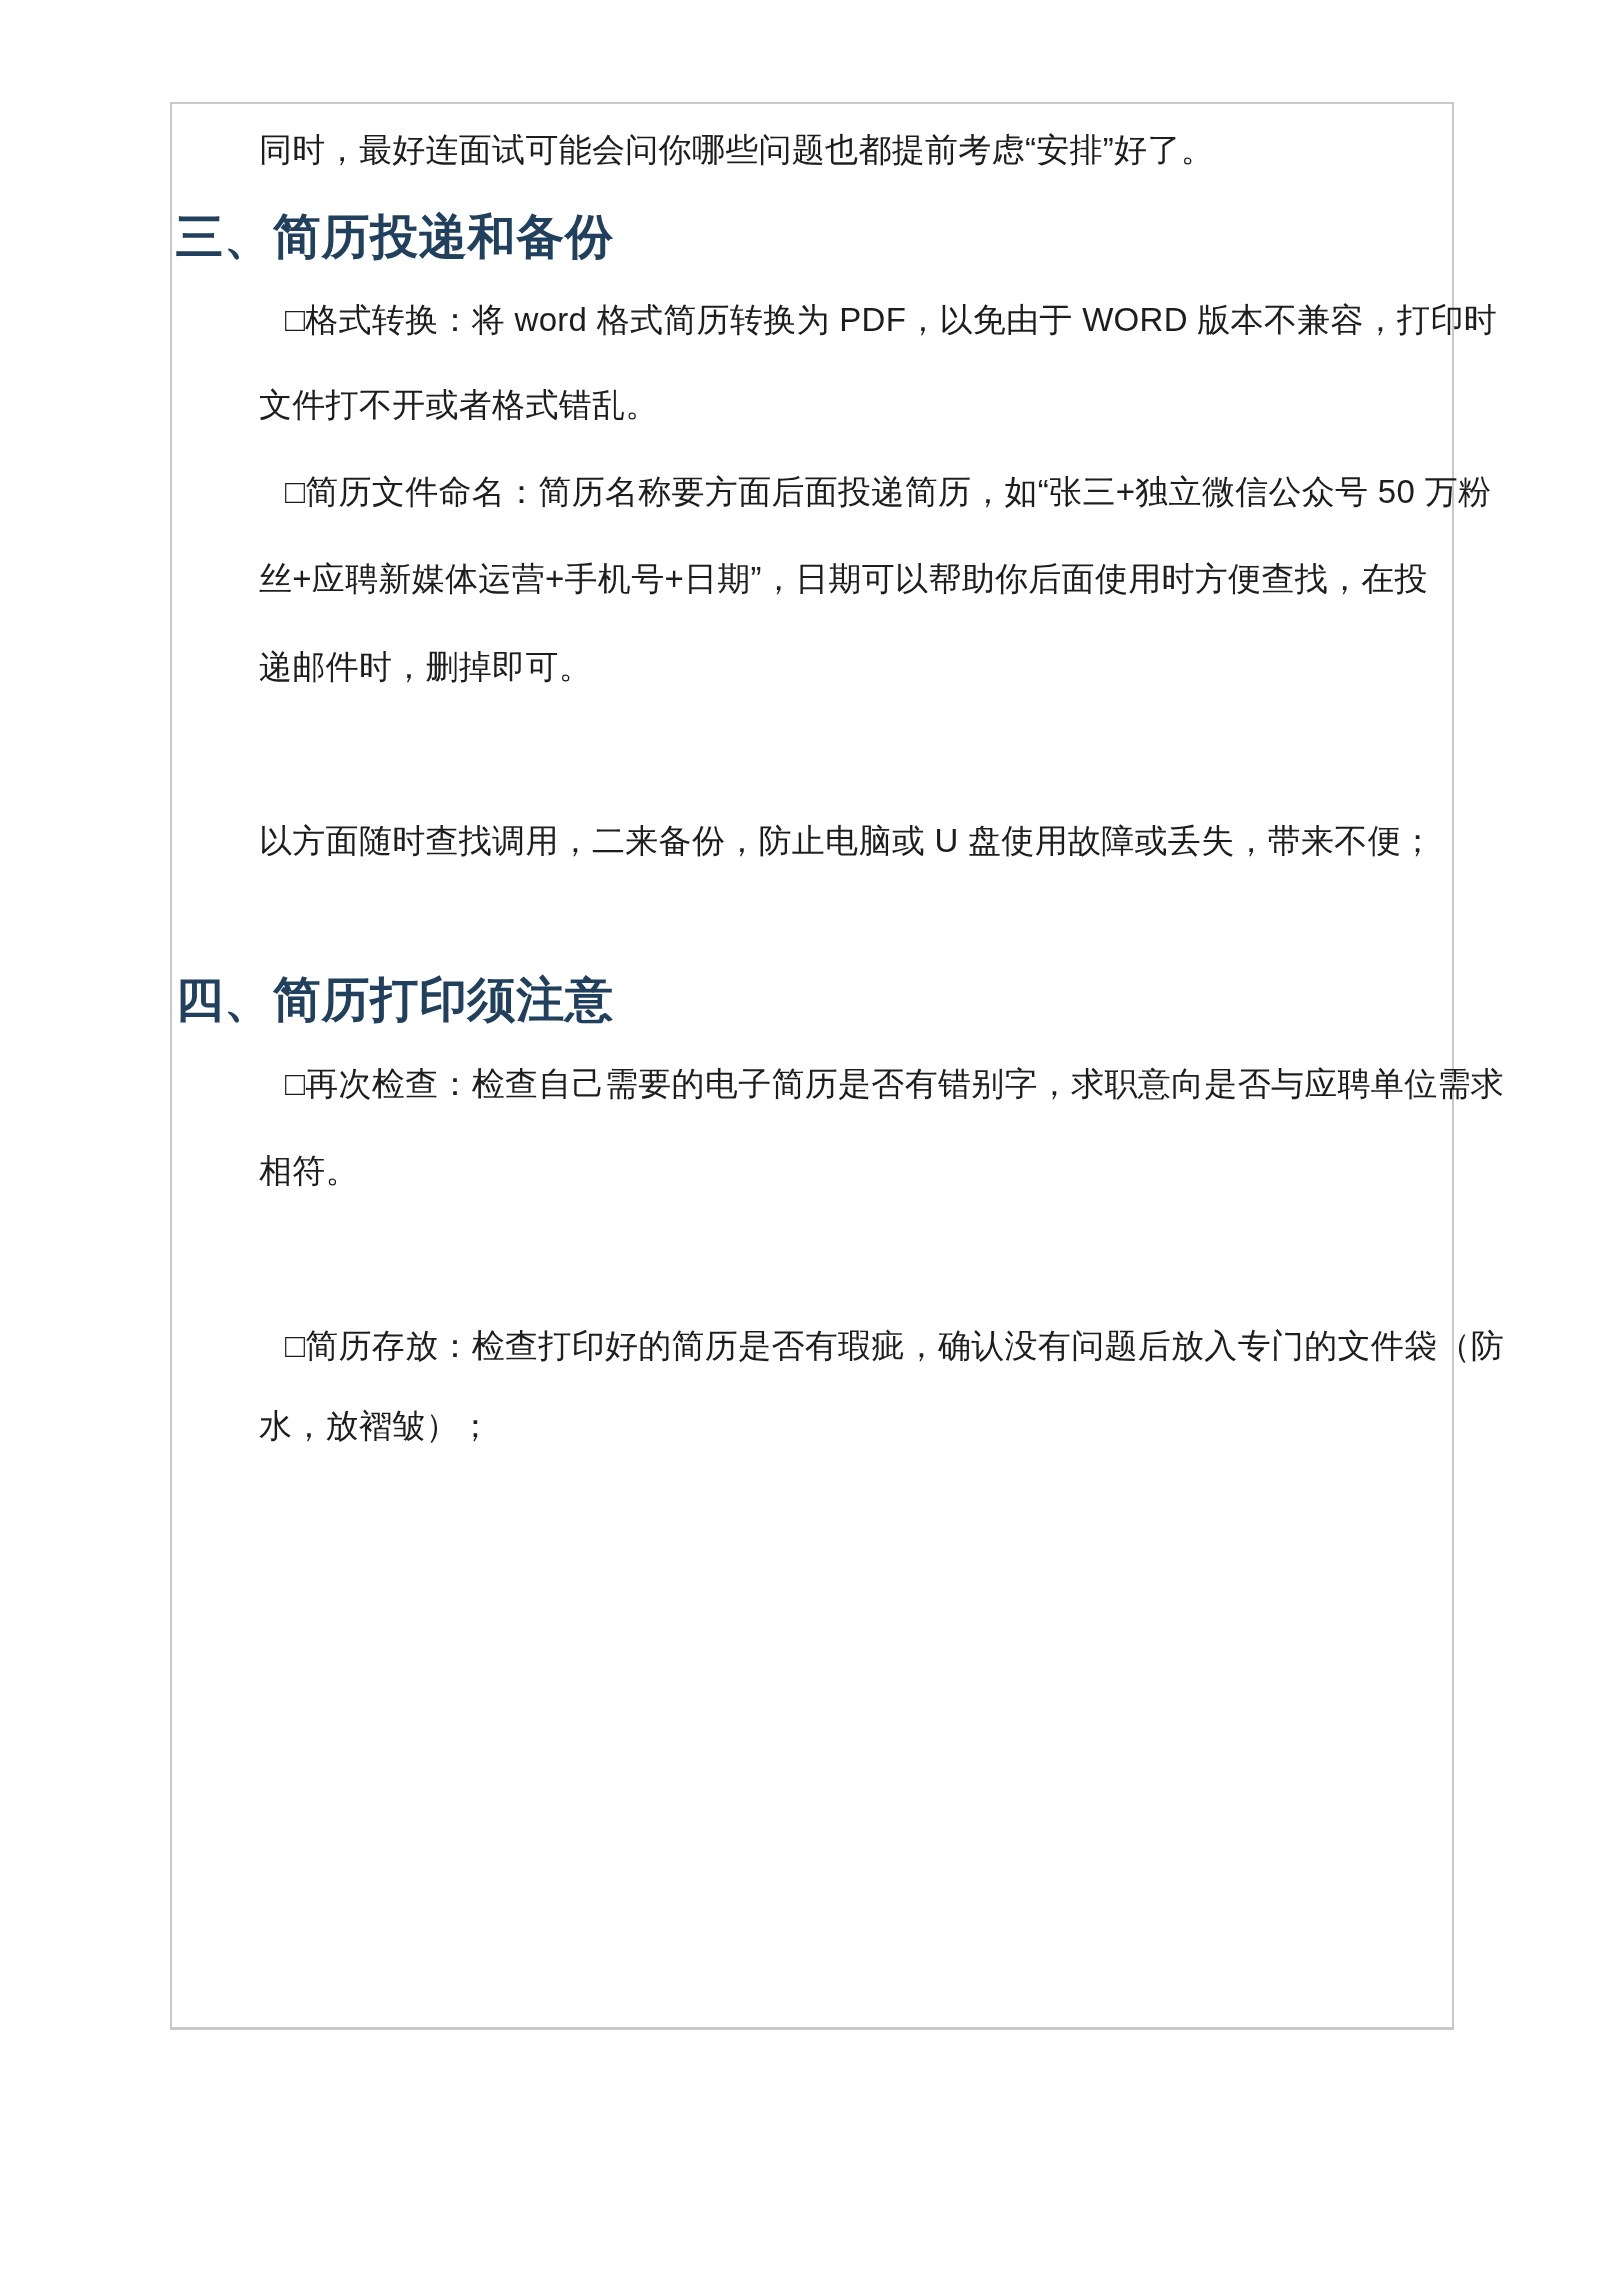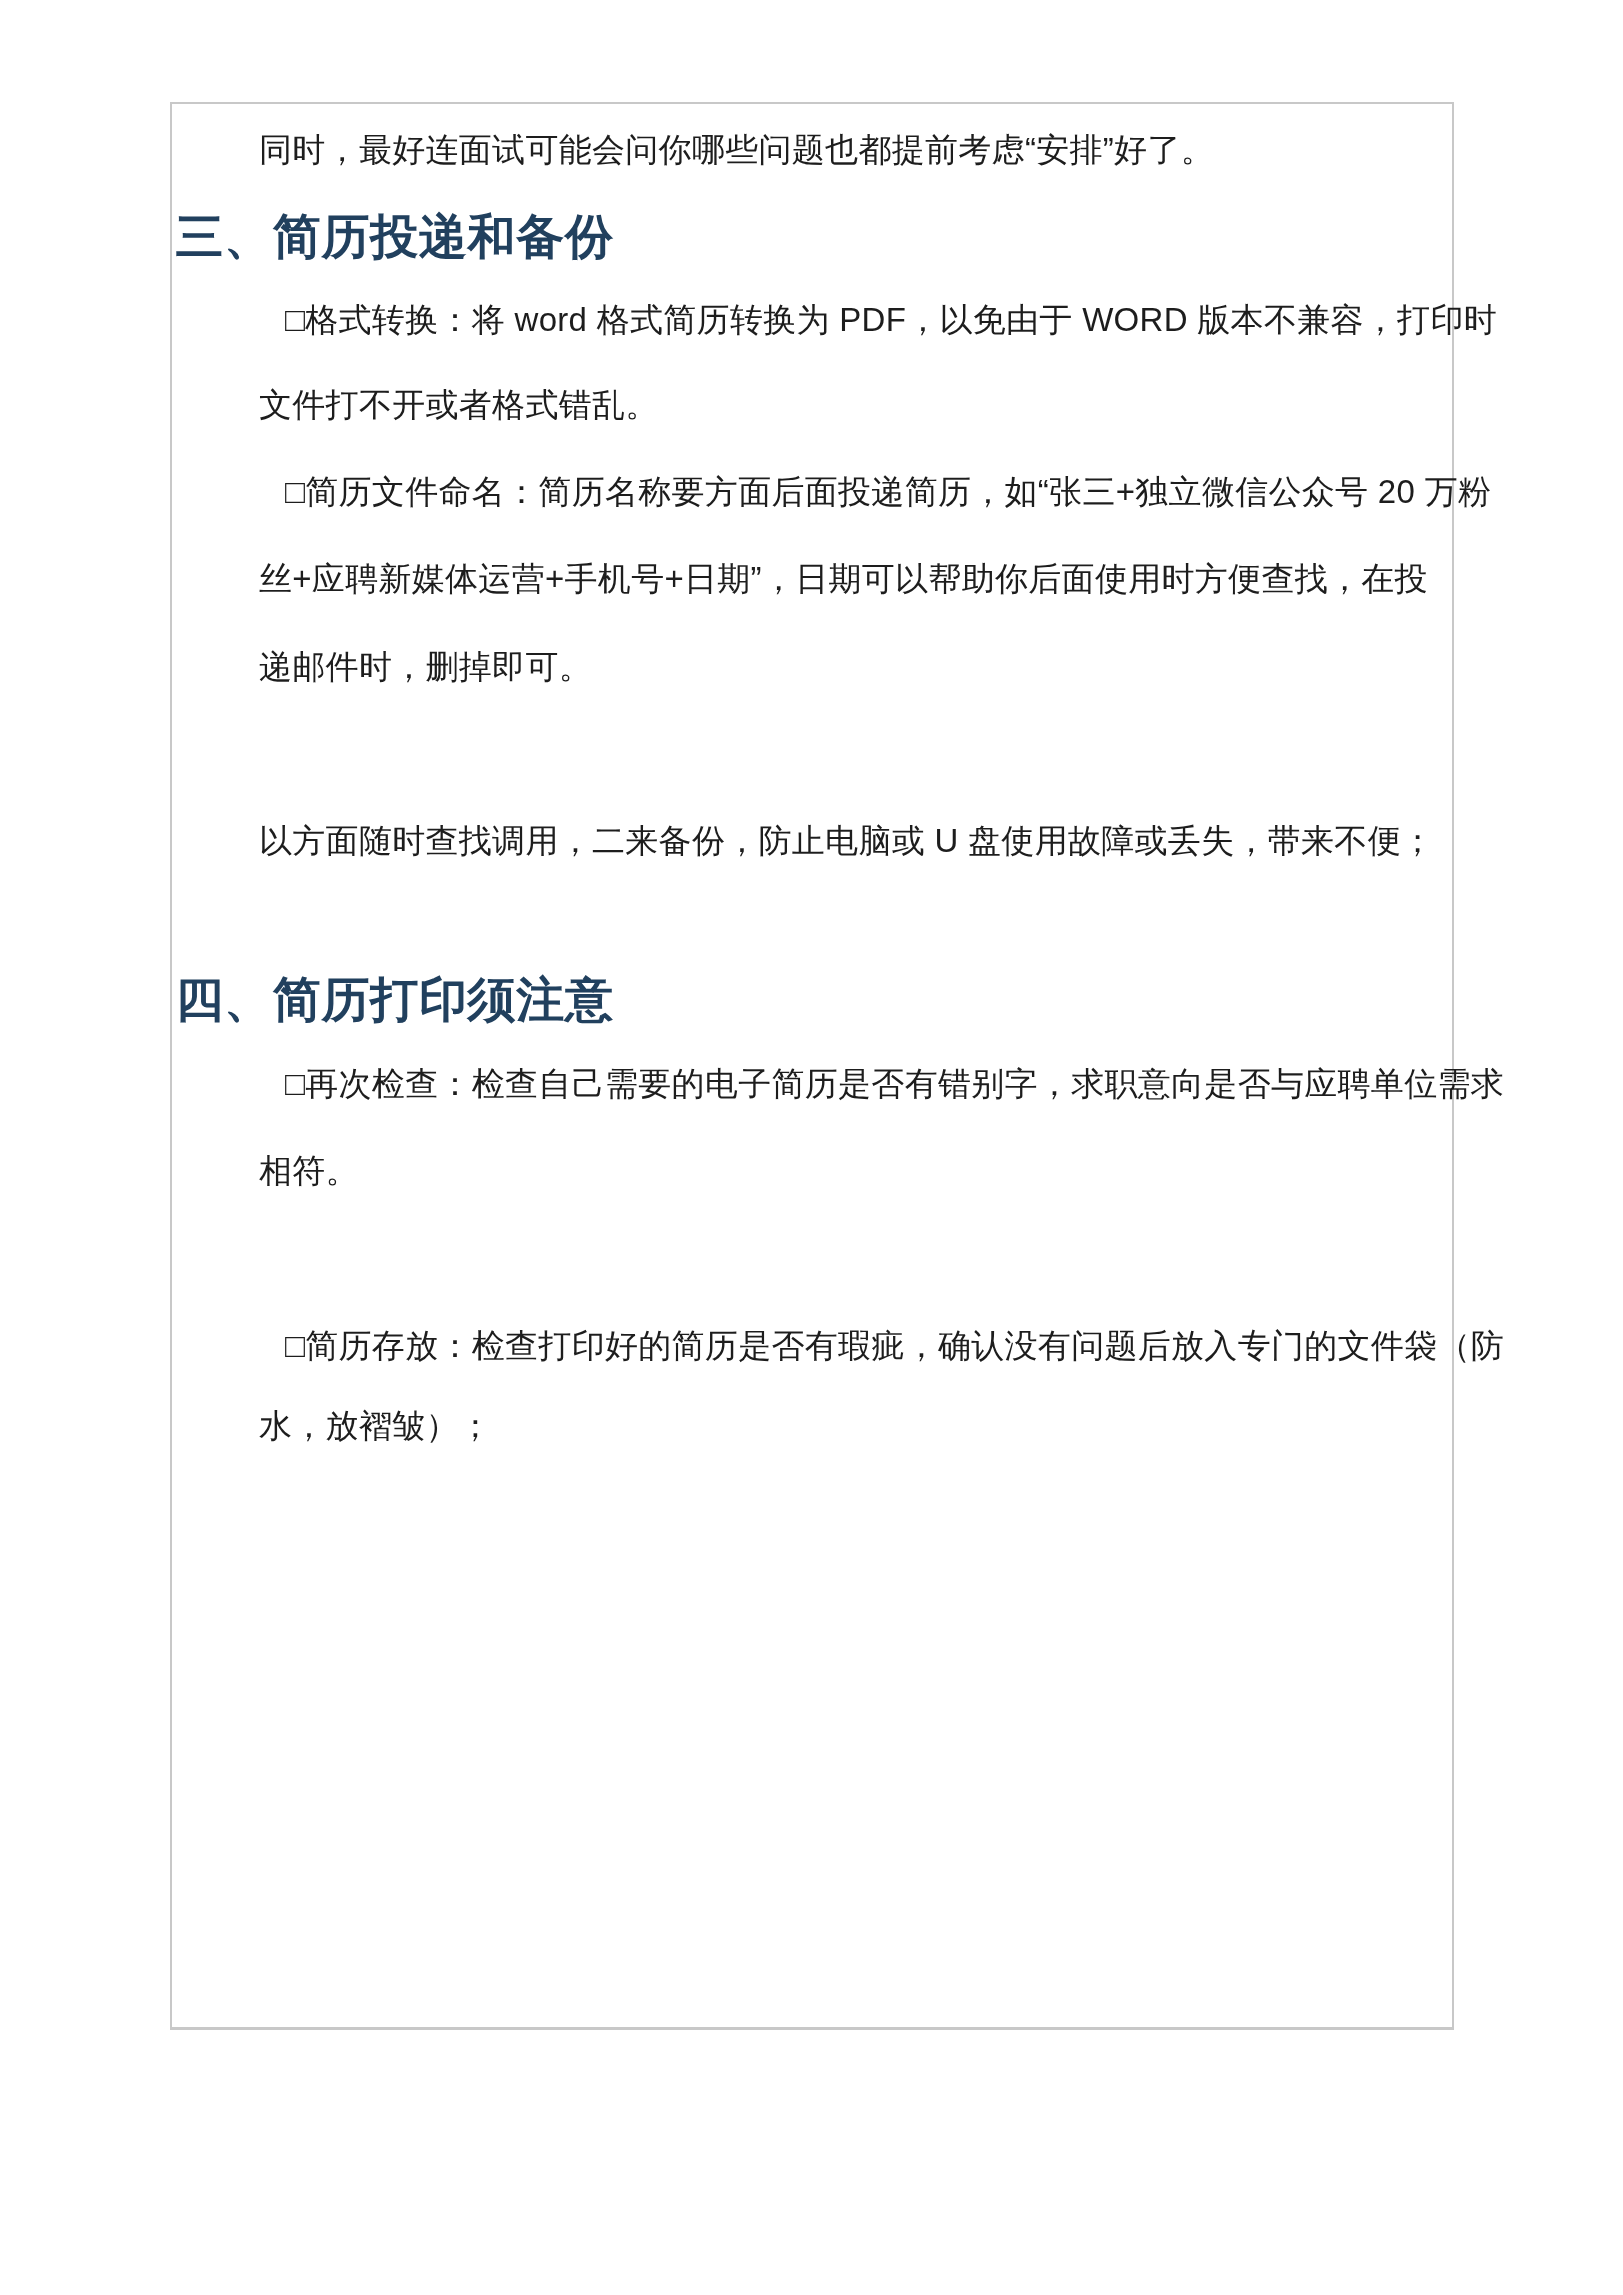--- a/index.html
+++ b/index.html
@@ -53,21 +53,21 @@
 
 <div class="page">
   <div class="doc-box">
 
     <div class="line indent-cont" style="top:28px">同时，最好连面试可能会问你哪些问题也都提前考虑“安排”好了。</div>
 
     <div class="heading indent-head" style="top:107px">三、简历投递和备份</div>
 
     <div class="line indent-bullet" style="top:198px">□格式转换：将 word 格式简历转换为 PDF，以免由于 WORD 版本不兼容，打印时</div>
     <div class="line indent-cont" style="top:283px">文件打不开或者格式错乱。</div>
-    <div class="line indent-bullet" style="top:370px">□简历文件命名：简历名称要方面后面投递简历，如“张三+独立微信公众号 20 万粉</div>
+    <div class="line indent-bullet" style="top:370px">□简历文件命名：简历名称要方面后面投递简历，如“张三+独立微信公众号 50 万粉</div>
     <div class="line indent-cont" style="top:457px">丝+应聘新媒体运营+手机号+日期”，日期可以帮助你后面使用时方便查找，在投</div>
     <div class="line indent-cont" style="top:545px">递邮件时，删掉即可。</div>
     <div class="line indent-cont" style="top:719px">以方面随时查找调用，二来备份，防止电脑或 U 盘使用故障或丢失，带来不便；</div>
 
     <div class="heading indent-head" style="top:870px">四、简历打印须注意</div>
 
     <div class="line indent-bullet" style="top:962px">□再次检查：检查自己需要的电子简历是否有错别字，求职意向是否与应聘单位需求</div>
     <div class="line indent-cont" style="top:1049px">相符。</div>
     <div class="line indent-bullet" style="top:1224px">□简历存放：检查打印好的简历是否有瑕疵，确认没有问题后放入专门的文件袋（防</div>
     <div class="line indent-cont" style="top:1304px">水，放褶皱）；</div>

